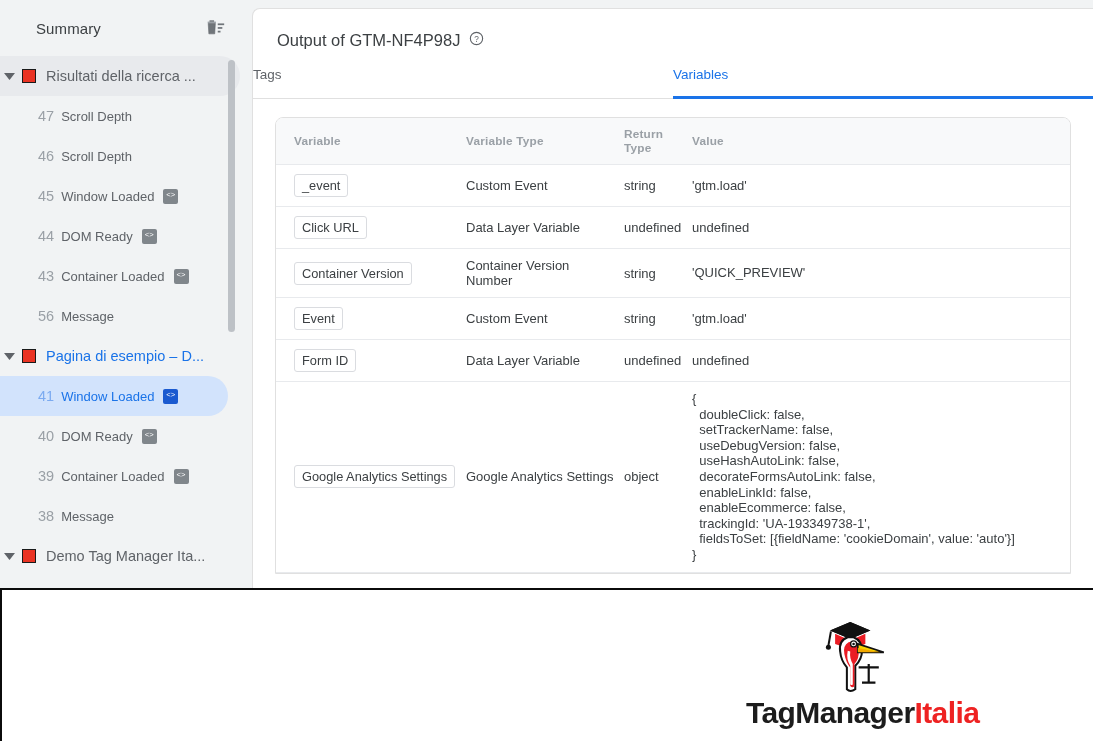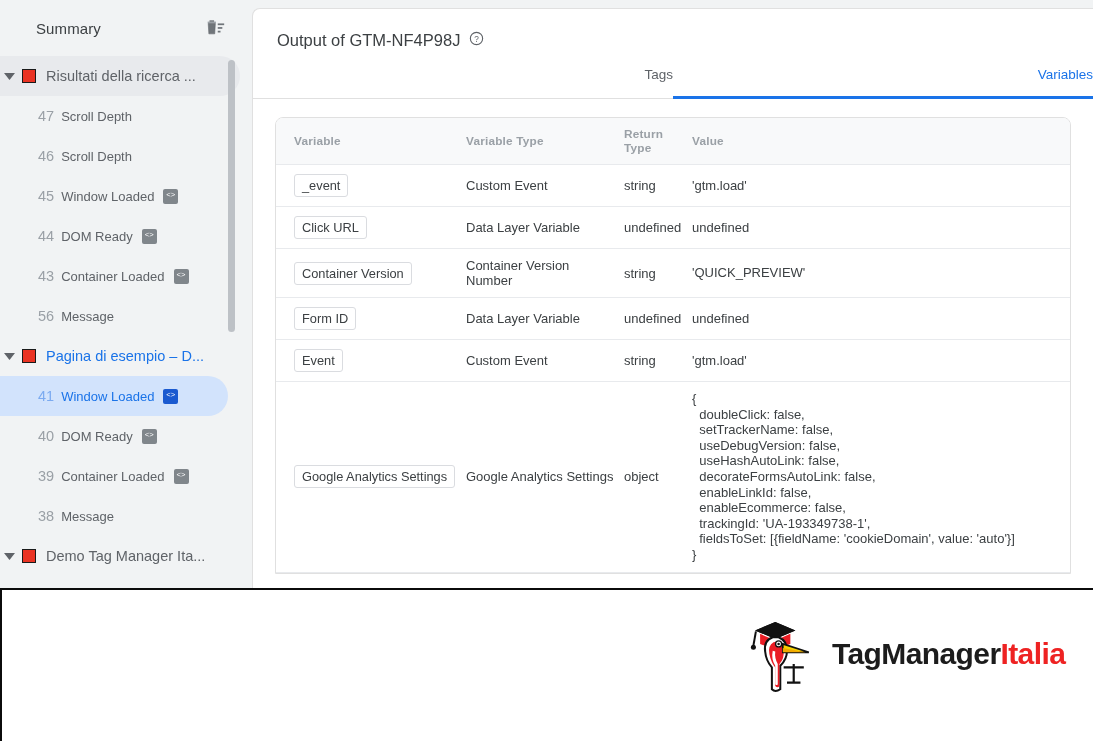--- a/index.html
+++ b/index.html
@@ -92,21 +92,21 @@
     font-size: 16.5px; color: #3c4043;
   }
   #help-icon { margin-left: 9px; display: block; cursor: pointer; }
 
   #tabs {
     display: flex; margin-top: 14px;
     border-bottom: 1px solid #e0e0e0;
     height: 35px;
   }
   .tab {
-    flex: 1; text-align: right;
+    flex: 1; text-align: left;
     font-size: 13.5px; color: #5f6368;
     line-height: 22px; cursor: pointer; position: relative;
   }
   .tab.active { color: #1a73e8; }
   .tab.active::after {
     content: ''; position: absolute; left: 0; right: 0; bottom: -1px;
     height: 3px; background: #1a73e8;
   }
 
   
@@ -153,21 +153,21 @@
   
   #bottom {
     position: absolute; left: 0; top: 588px;
     width: 1093px; height: 153px;
     background: #ffffff;
     border-top: 2px solid #0b0b0b;
     border-left: 2px solid #0b0b0b;
   }
   #logo {
     position: absolute; left: 742px; top: 22px;
-    display: flex; align-items: center; height: 84px;
+    display: flex; align-items: center; height: 84px; flex-direction: column;
   }
   #logo-mark { width: 86px; height: 84px; display: block; }
   #logo-text {
     font-size: 30px; font-weight: bold; letter-spacing: -.6px;
     margin-left: 2px; white-space: nowrap;
   }
   #logo-text .t1 { color: #1c1c1c; }
   #logo-text .t2 { color: #ee2222; }
 </style>
 </head>
@@ -312,30 +312,30 @@
                 <td class="c3">undefined</td>
                 <td class="c4"><span class="mono-val">undefined</span></td>
               </tr>
               <tr>
                 <td class="c1"><span class="chip">Container Version</span></td>
                 <td class="c2">Container Version Number</td>
                 <td class="c3">string</td>
                 <td class="c4"><span class="mono-val">'QUICK_PREVIEW'</span></td>
               </tr>
               <tr>
+                <td class="c1"><span class="chip">Event</span></td>
+                <td class="c2">Custom Event</td>
+                <td class="c3">string</td>
+                <td class="c4"><span class="mono-val">'gtm.load'</span></td>
+              </tr>
+              <tr>
                 <td class="c1"><span class="chip">Form ID</span></td>
                 <td class="c2">Data Layer Variable</td>
                 <td class="c3">undefined</td>
                 <td class="c4"><span class="mono-val">undefined</span></td>
-              </tr>
-              <tr>
-                <td class="c1"><span class="chip">Event</span></td>
-                <td class="c2">Custom Event</td>
-                <td class="c3">string</td>
-                <td class="c4"><span class="mono-val">'gtm.load'</span></td>
               </tr>
               <tr class="ga-row">
                 <td class="c1"><span class="chip">Google Analytics Settings</span></td>
                 <td class="c2">Google Analytics Settings</td>
                 <td class="c3">object</td>
                 <td class="c4"><span class="mono-val">{
   doubleClick: false,
   setTrackerName: false,
   useDebugVersion: false,
   useHashAutoLink: false,

